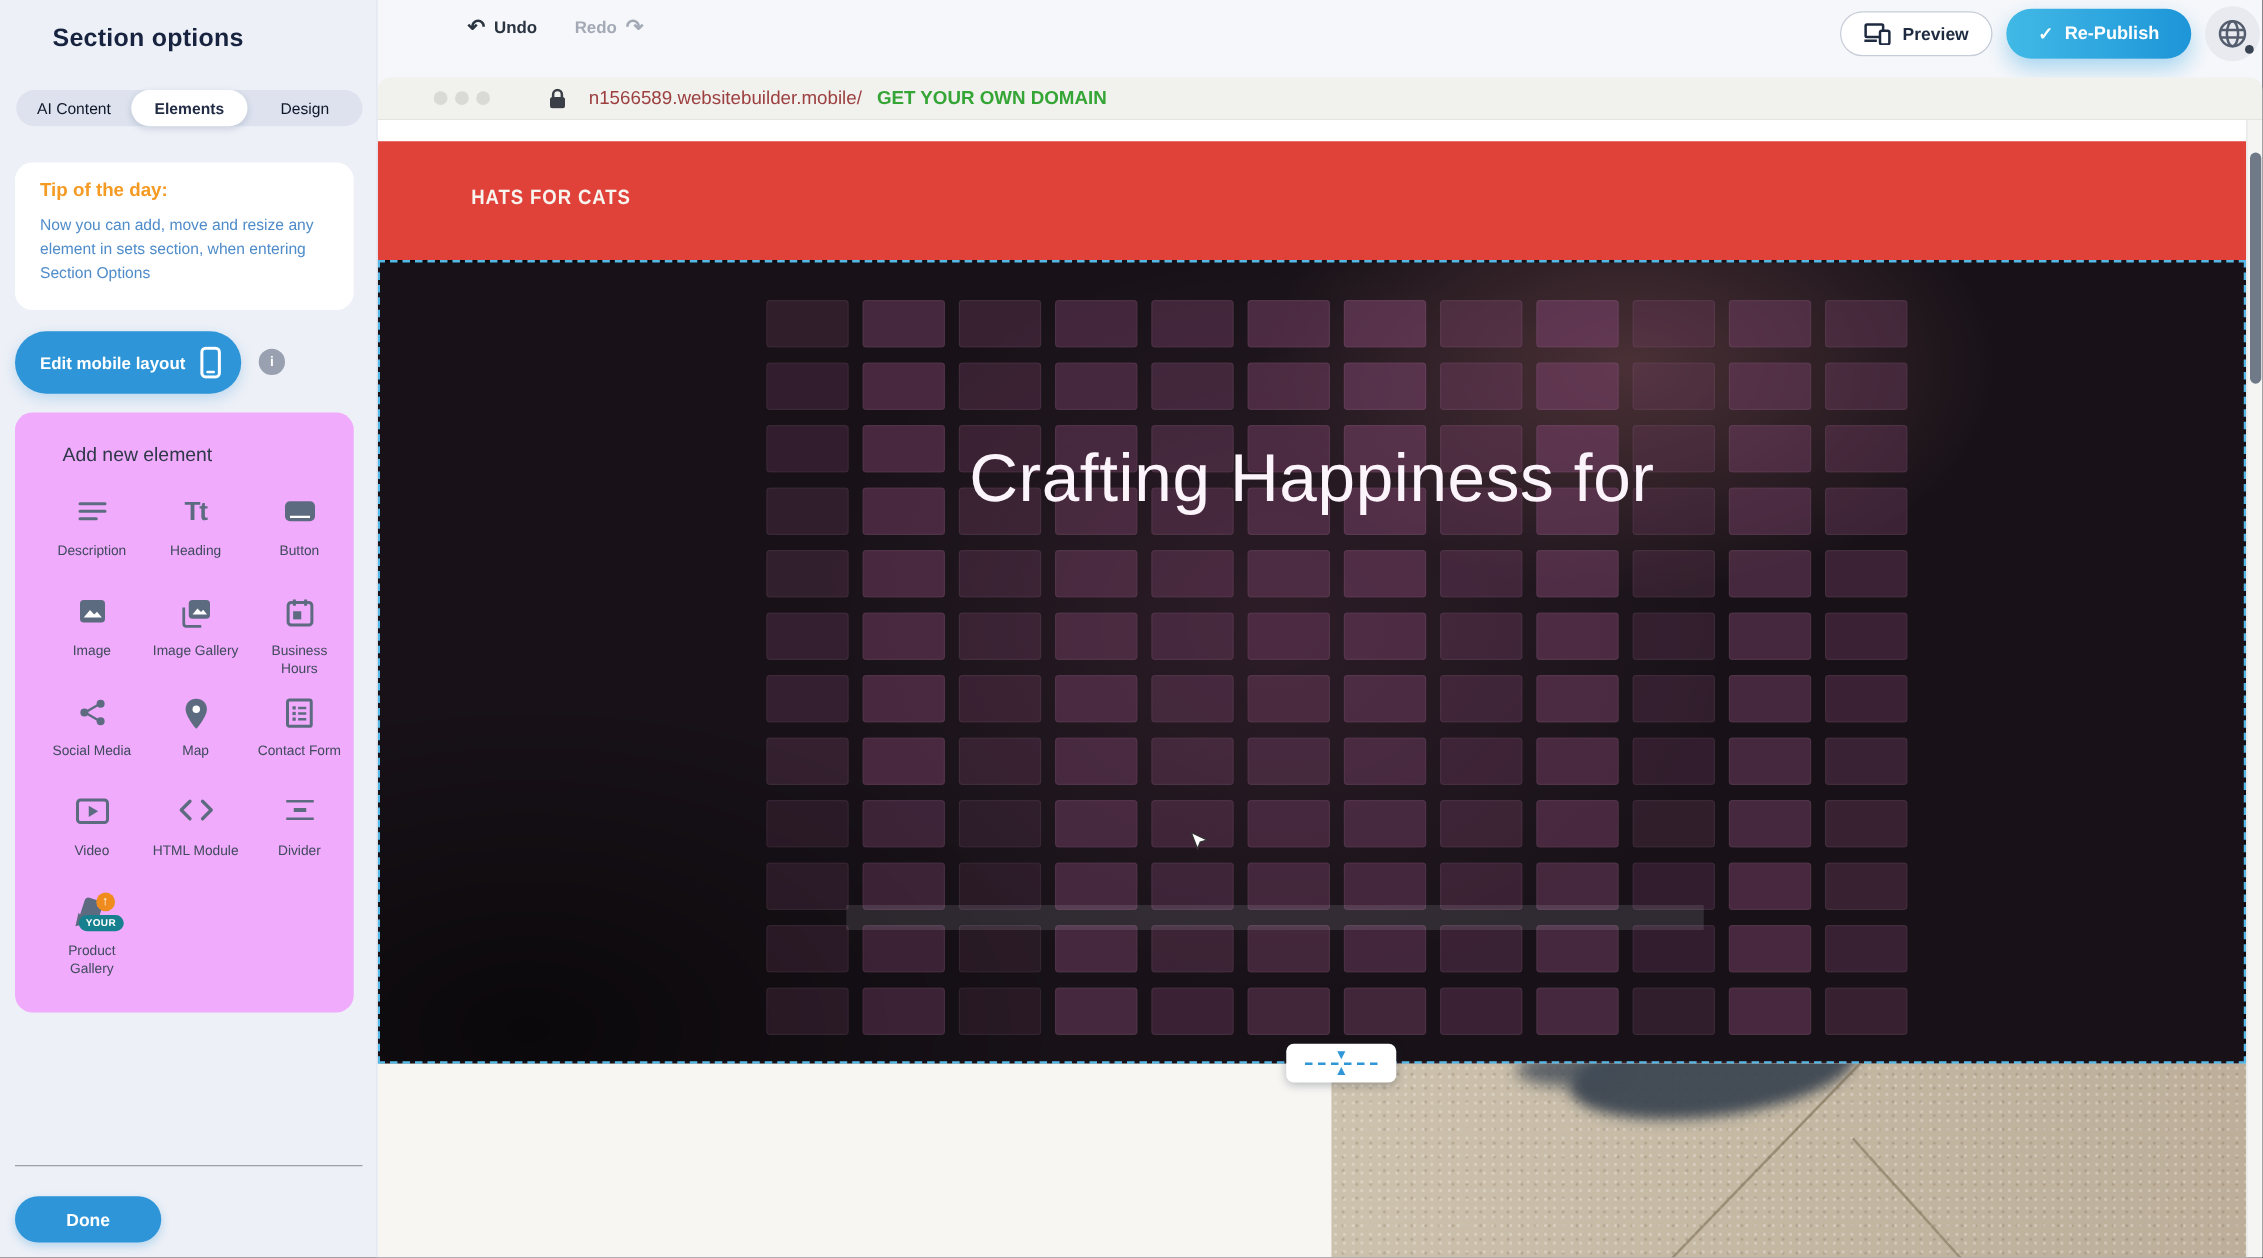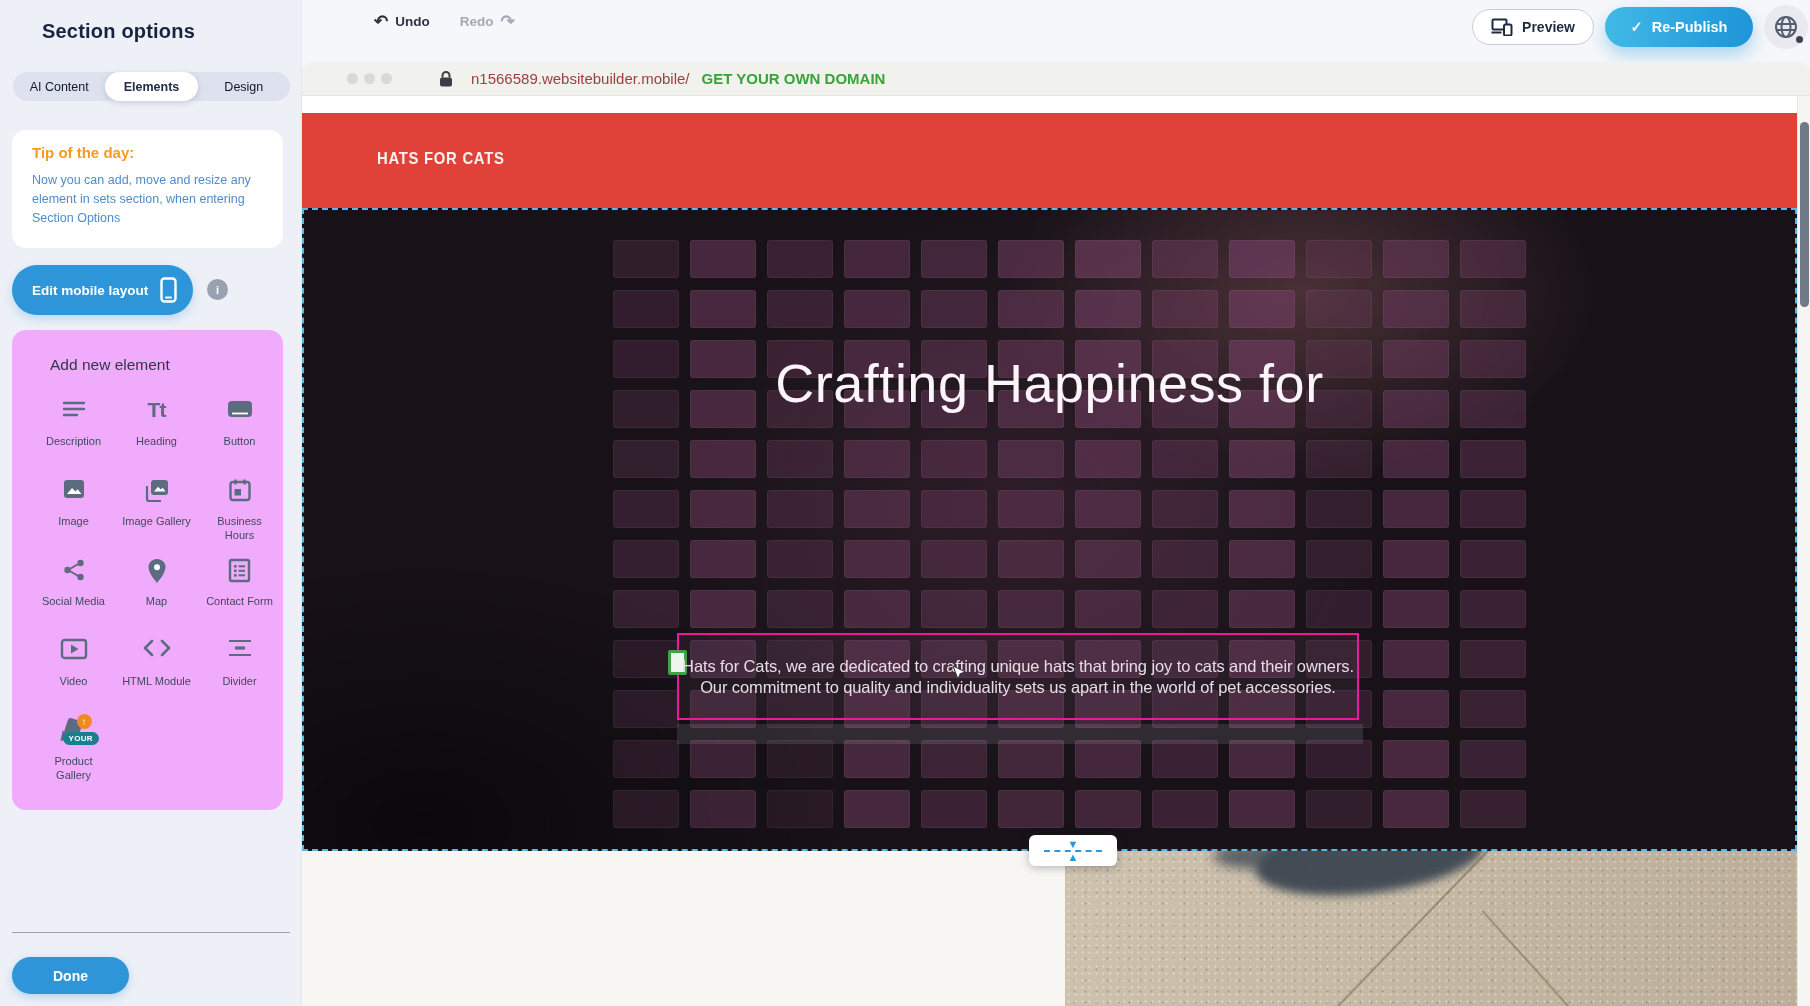--- a/index.html
+++ b/index.html
@@ -312,25 +312,20 @@
           <div class="tile" style="left: 848px; top: 580px; background: rgba(110, 60, 95, 0.4);"></div>
           <div class="tile" style="left: 925px; top: 580px; background: rgba(110, 60, 95, 0.53);"></div>
           <div class="tile" style="left: 1002px; top: 580px; background: rgba(110, 60, 95, 0.3);"></div>
           <div class="tile" style="left: 1079px; top: 580px; background: rgba(110, 60, 95, 0.54);"></div>
           <div class="tile" style="left: 1156px; top: 580px; background: rgba(110, 60, 95, 0.36);"></div>
         </div>
       <div class="hero-heading">
         <div>Crafting Happiness for</div>
       </div>
       <div class="hover-strip"></div>
-      <div class="text-sel">
-        <span class="sel-handle"></span>
-        <div class="sel-par l1">Hats for Cats, we are dedicated to crafting unique hats that bring joy to cats and their owners.</div>
-        <div class="sel-par l2">Our commitment to quality and individuality sets us apart in the world of pet accessories.</div>
-      </div>
       <span class="mouse">
         <svg width="14" height="18" viewBox="0 0 14 18">
             <path d="M1 1l5 13 2.2-5.4L13.5 7z" fill="#fff" stroke="#333" stroke-width="1"></path>
           </svg>
       </span>
     </div>
 
     <div class="bottom-section">
       <div class="floor">
         <div class="shadow-blob"></div>

